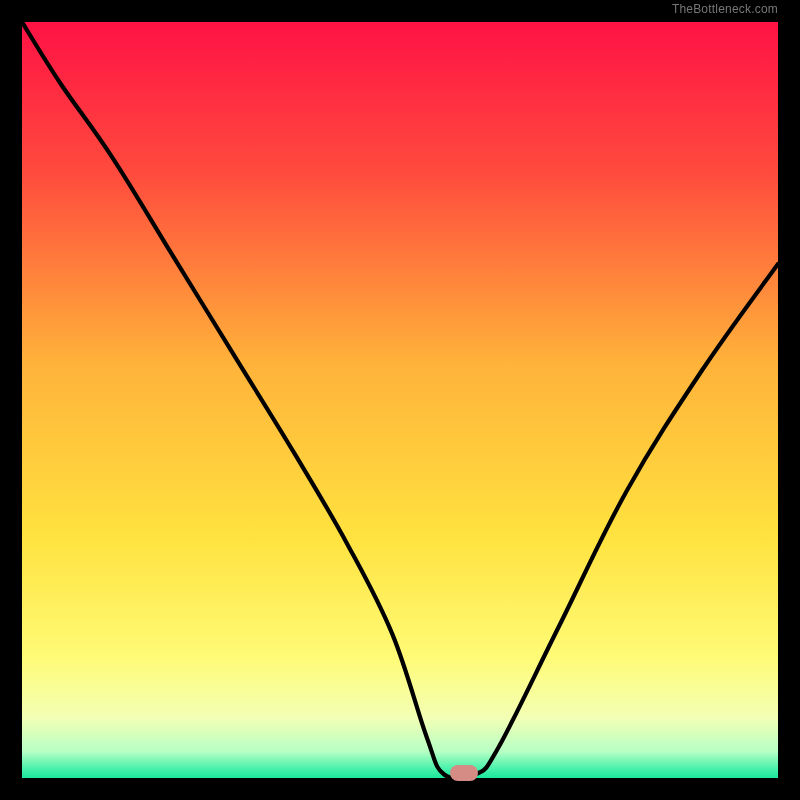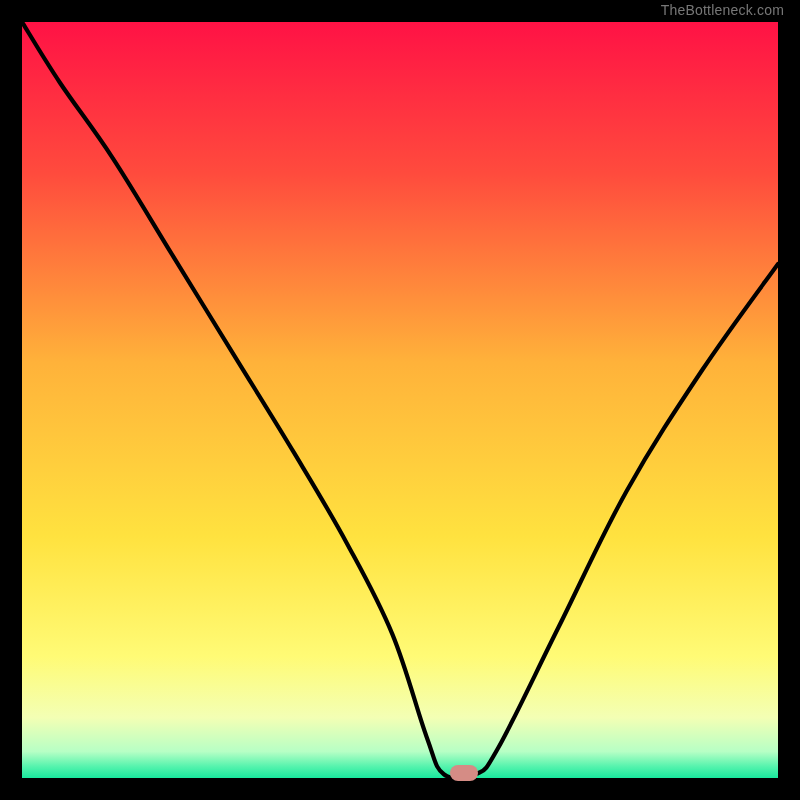--- a/index.html
+++ b/index.html
@@ -13,23 +13,23 @@
   }
   .outer {
     position: relative;
     width: 800px;
     height: 800px;
     background: #000;
   }
   .watermark {
     position: absolute;
     top: 2px;
-    right: 16px;
+    right: 22px;
     color: #777;
-    font-size: 14px;
+    font-size: 12px;
     letter-spacing: 0.2px;
     font-weight: 400;
   }
   .plot-frame {
     position: absolute;
     left: 22px;
     top: 22px;
     width: 756px;
     height: 756px;
     background: #000;

